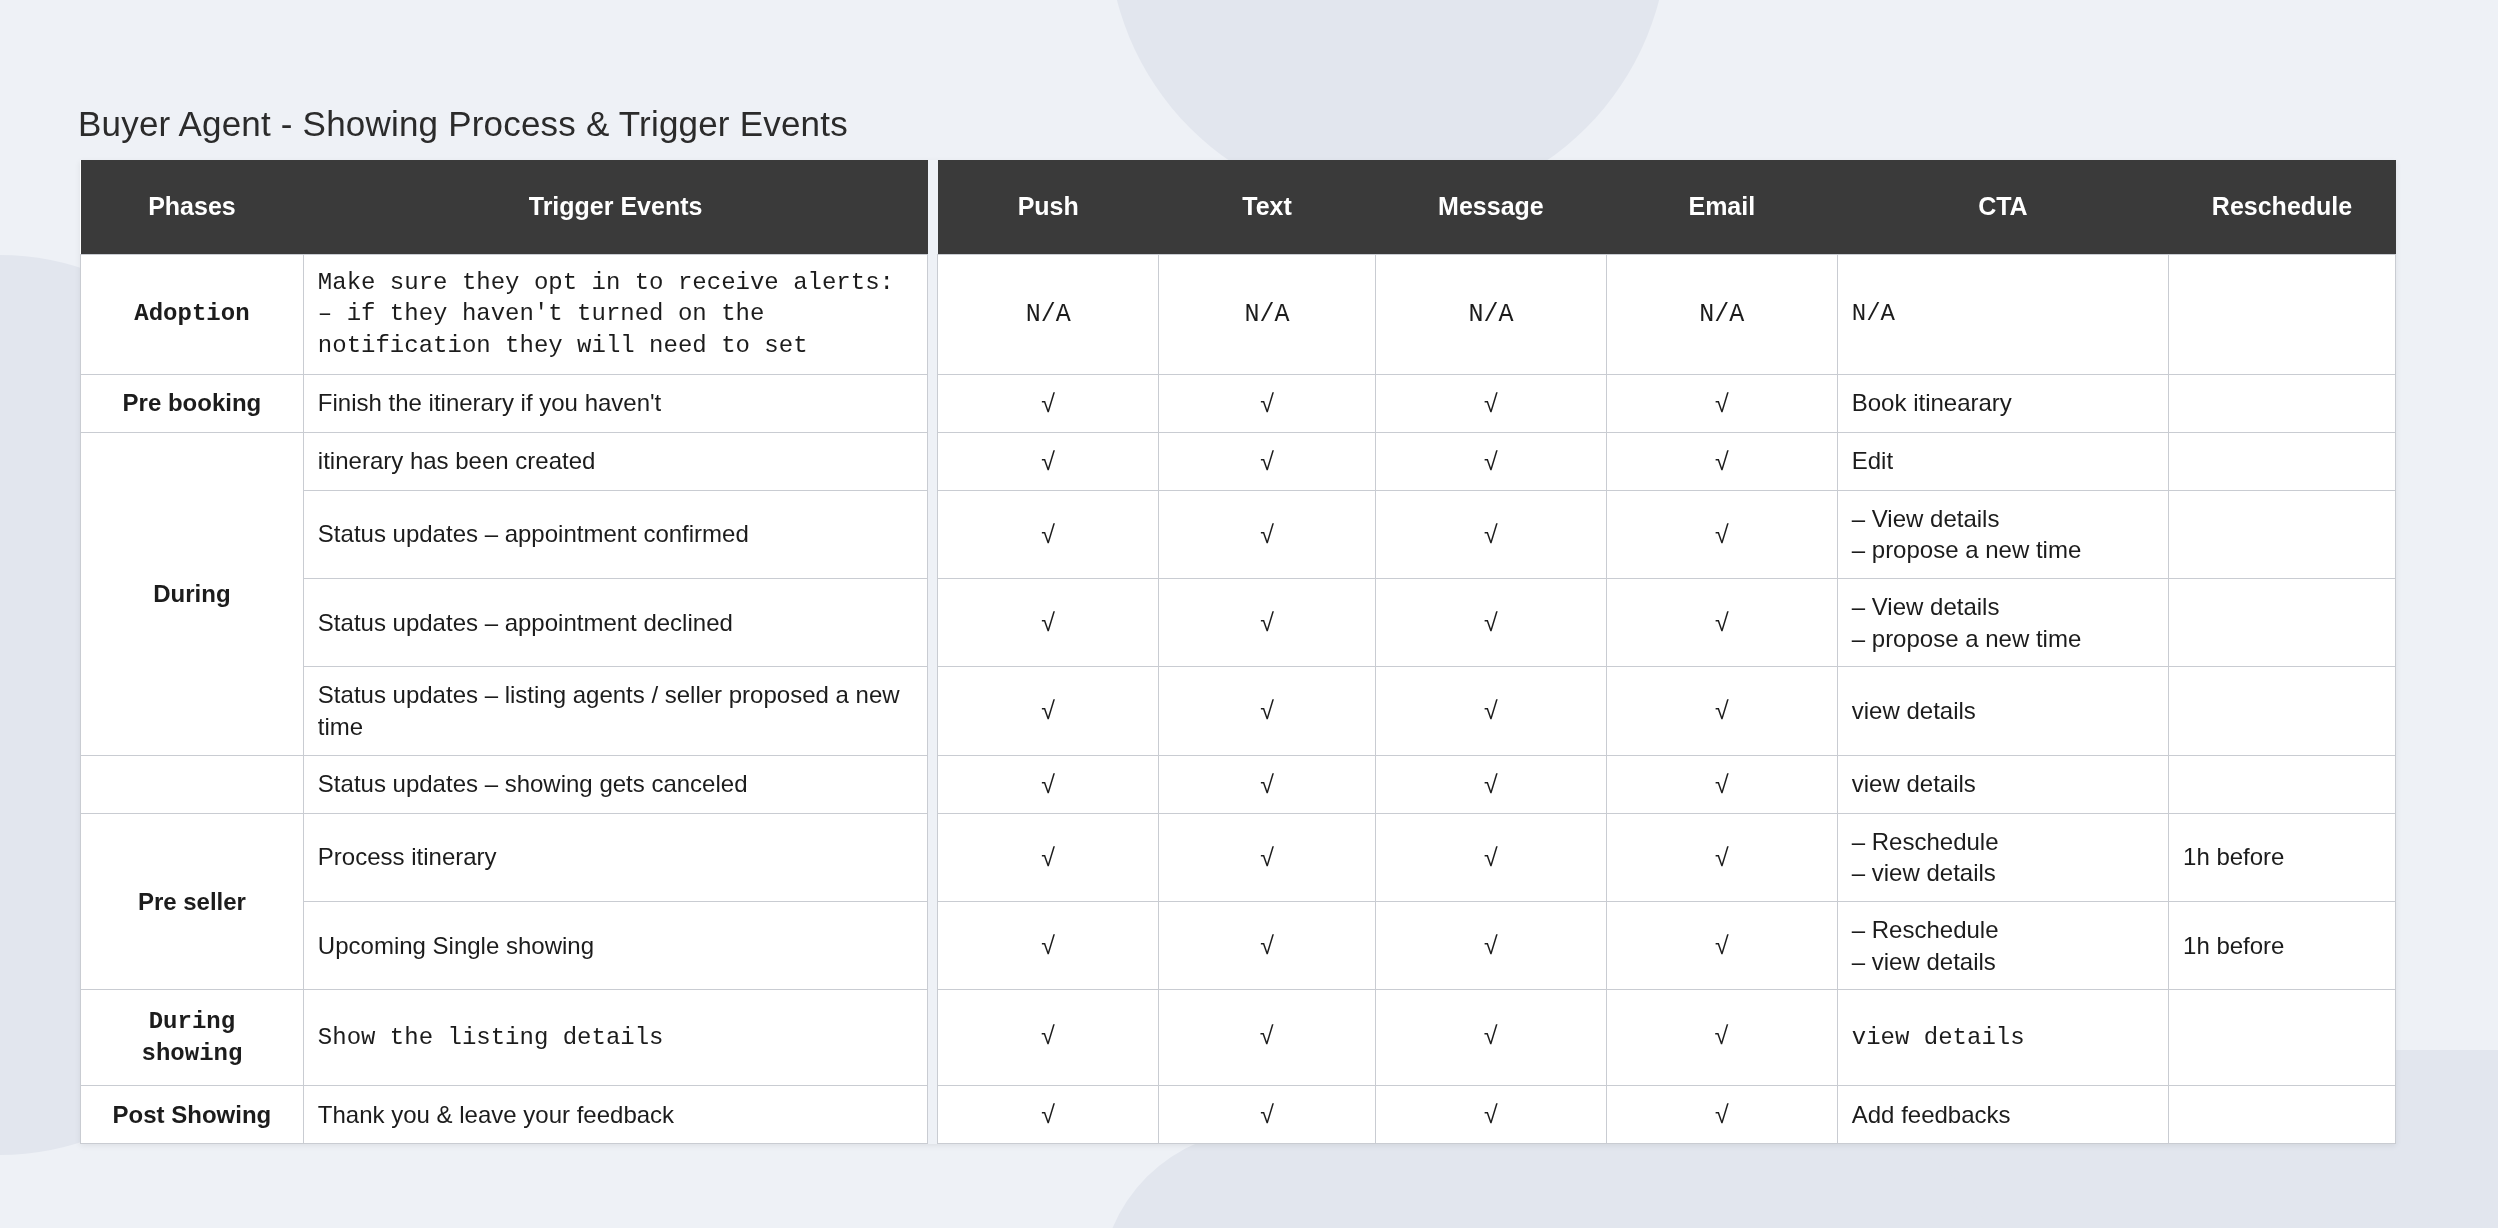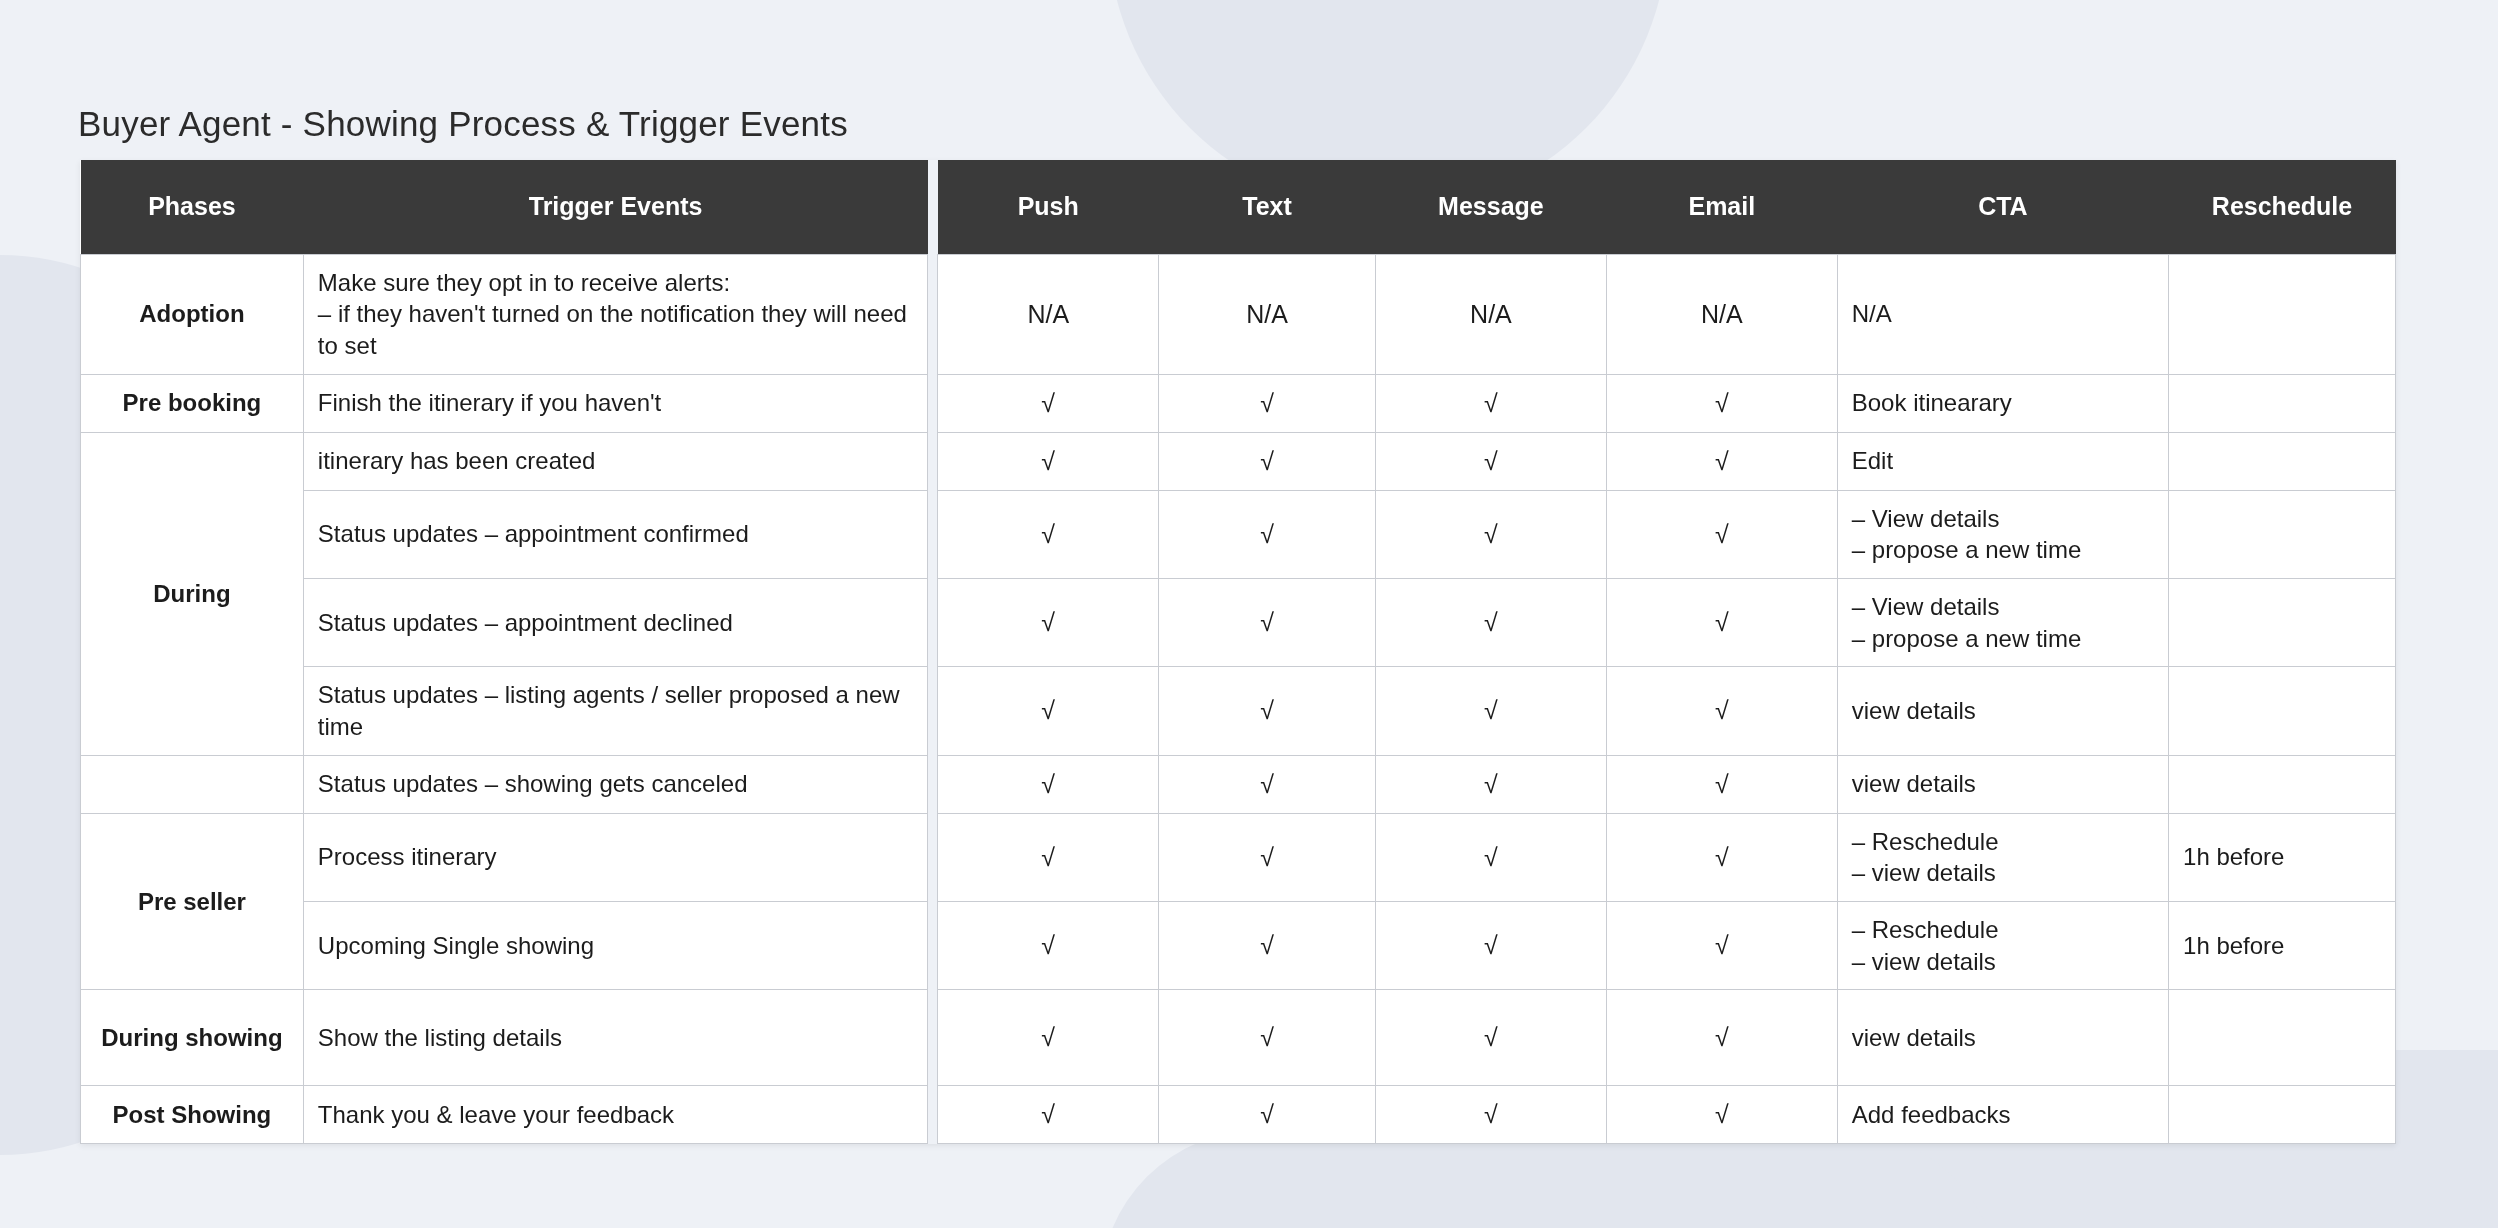--- a/index.html
+++ b/index.html
@@ -111,21 +111,21 @@
     font-size: 25px;
   }
   tbody td.cta { text-align: left; white-space: pre-line; }
   tbody td.freq { text-align: left; }
   tbody td.spacer {
     border: none;
     background: #eef1f6;
     padding: 0;
     width: 10px;
   }
-  tbody tr.tall td { height: 96px; }
+  tbody tr.tall td { height: 96px; font-family: Liberation Mono, monospace; }
   tbody tr.short td { height: 52px; }
   tbody tr.mid td { height: 72px; }
 </style>
 </head>
 <body>
 
 <div id="slide">
 
   <div class="blob blob-top"></div>
   <div class="blob blob-left"></div>

